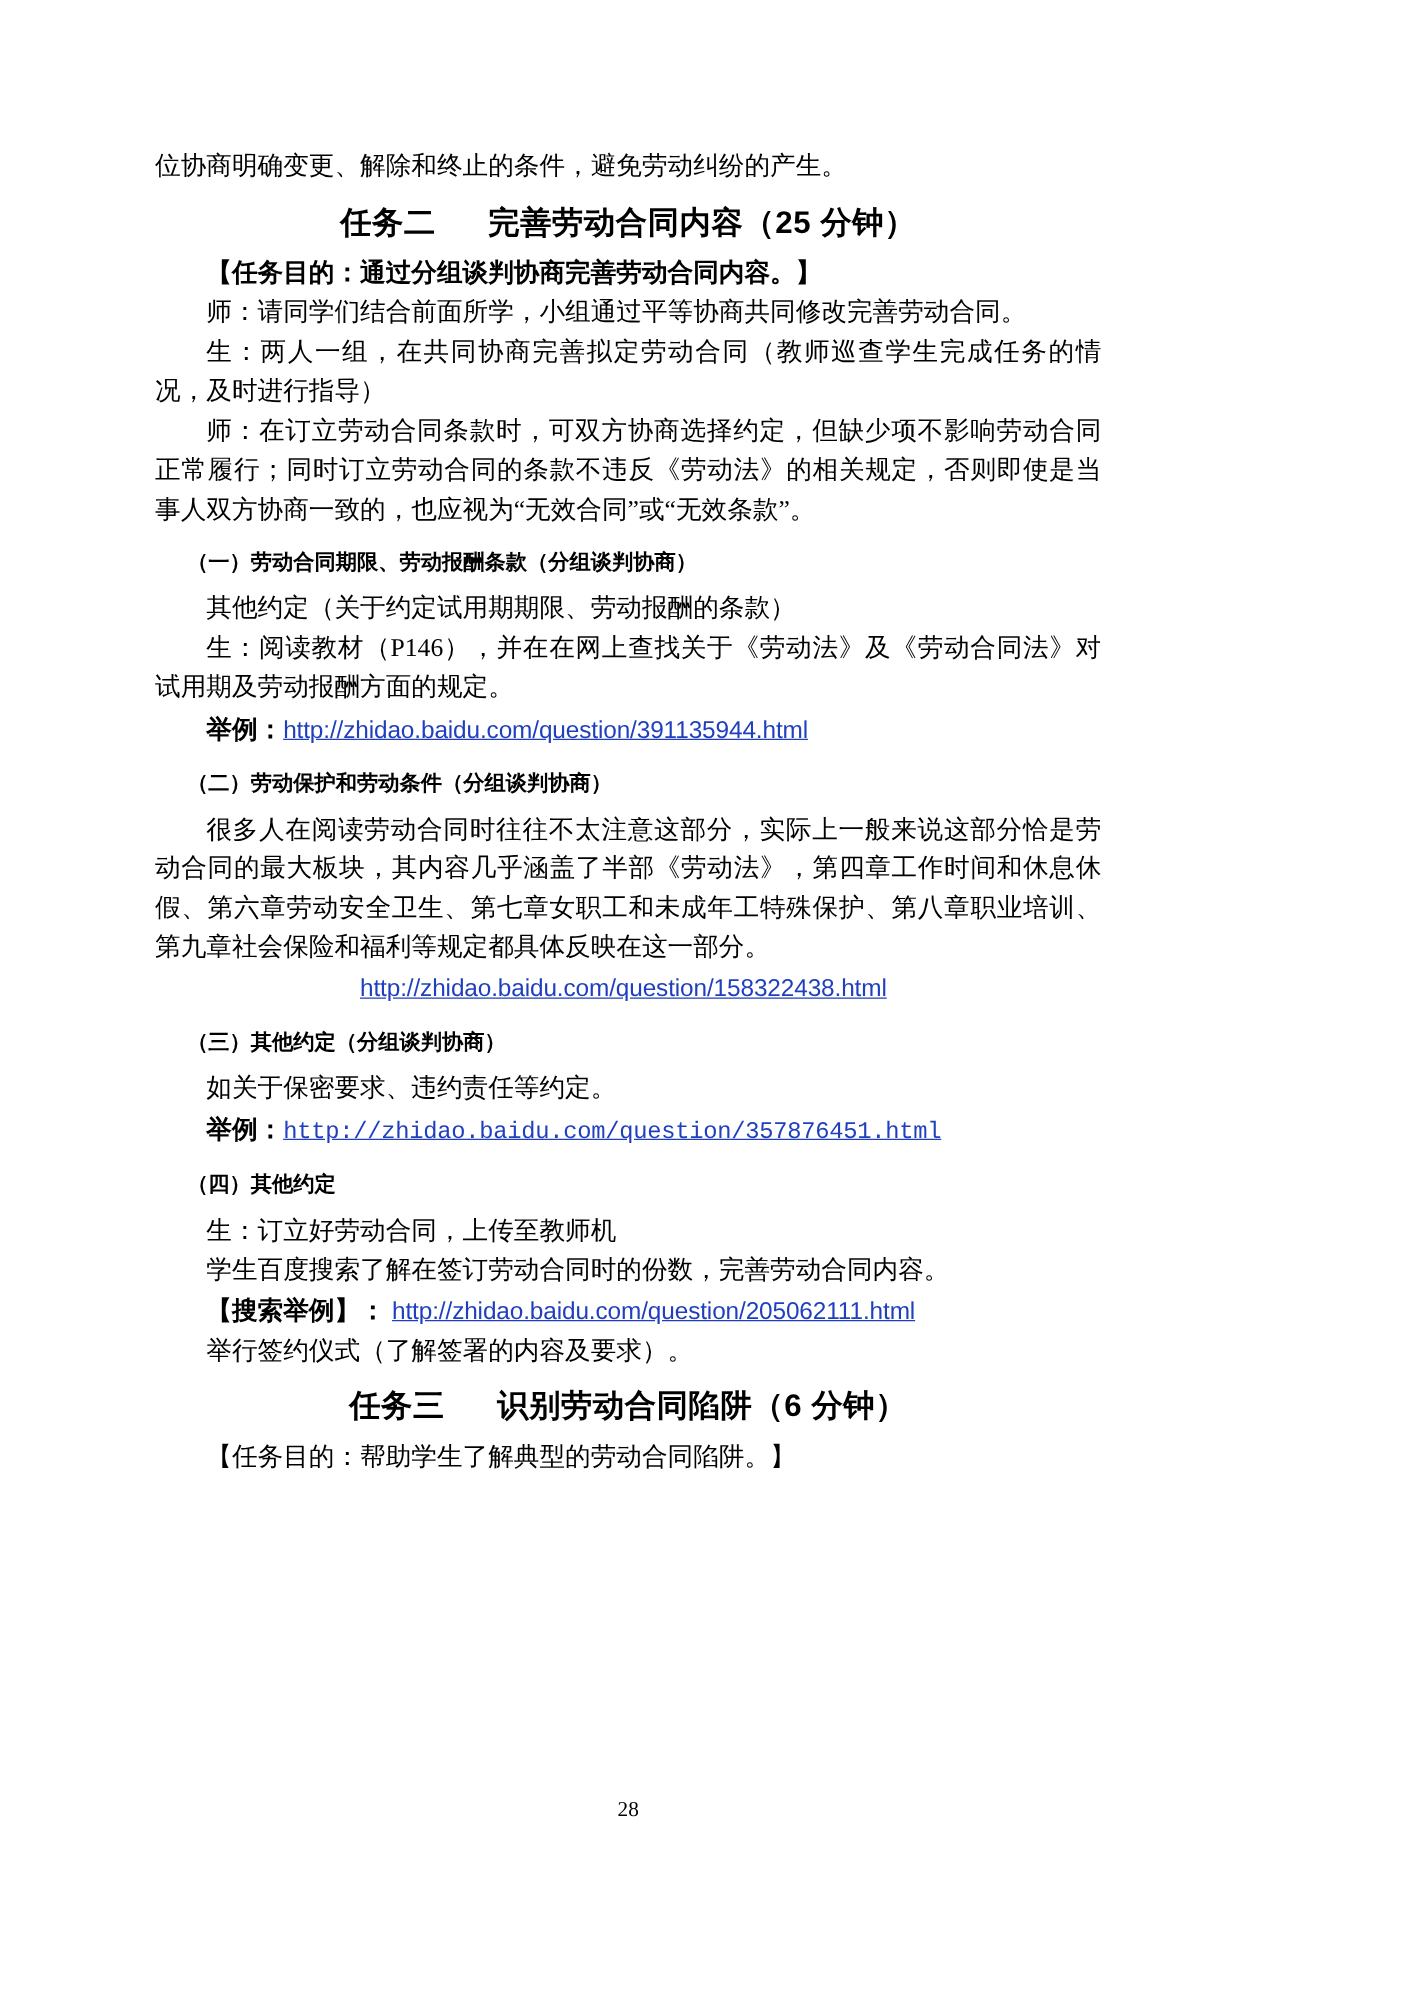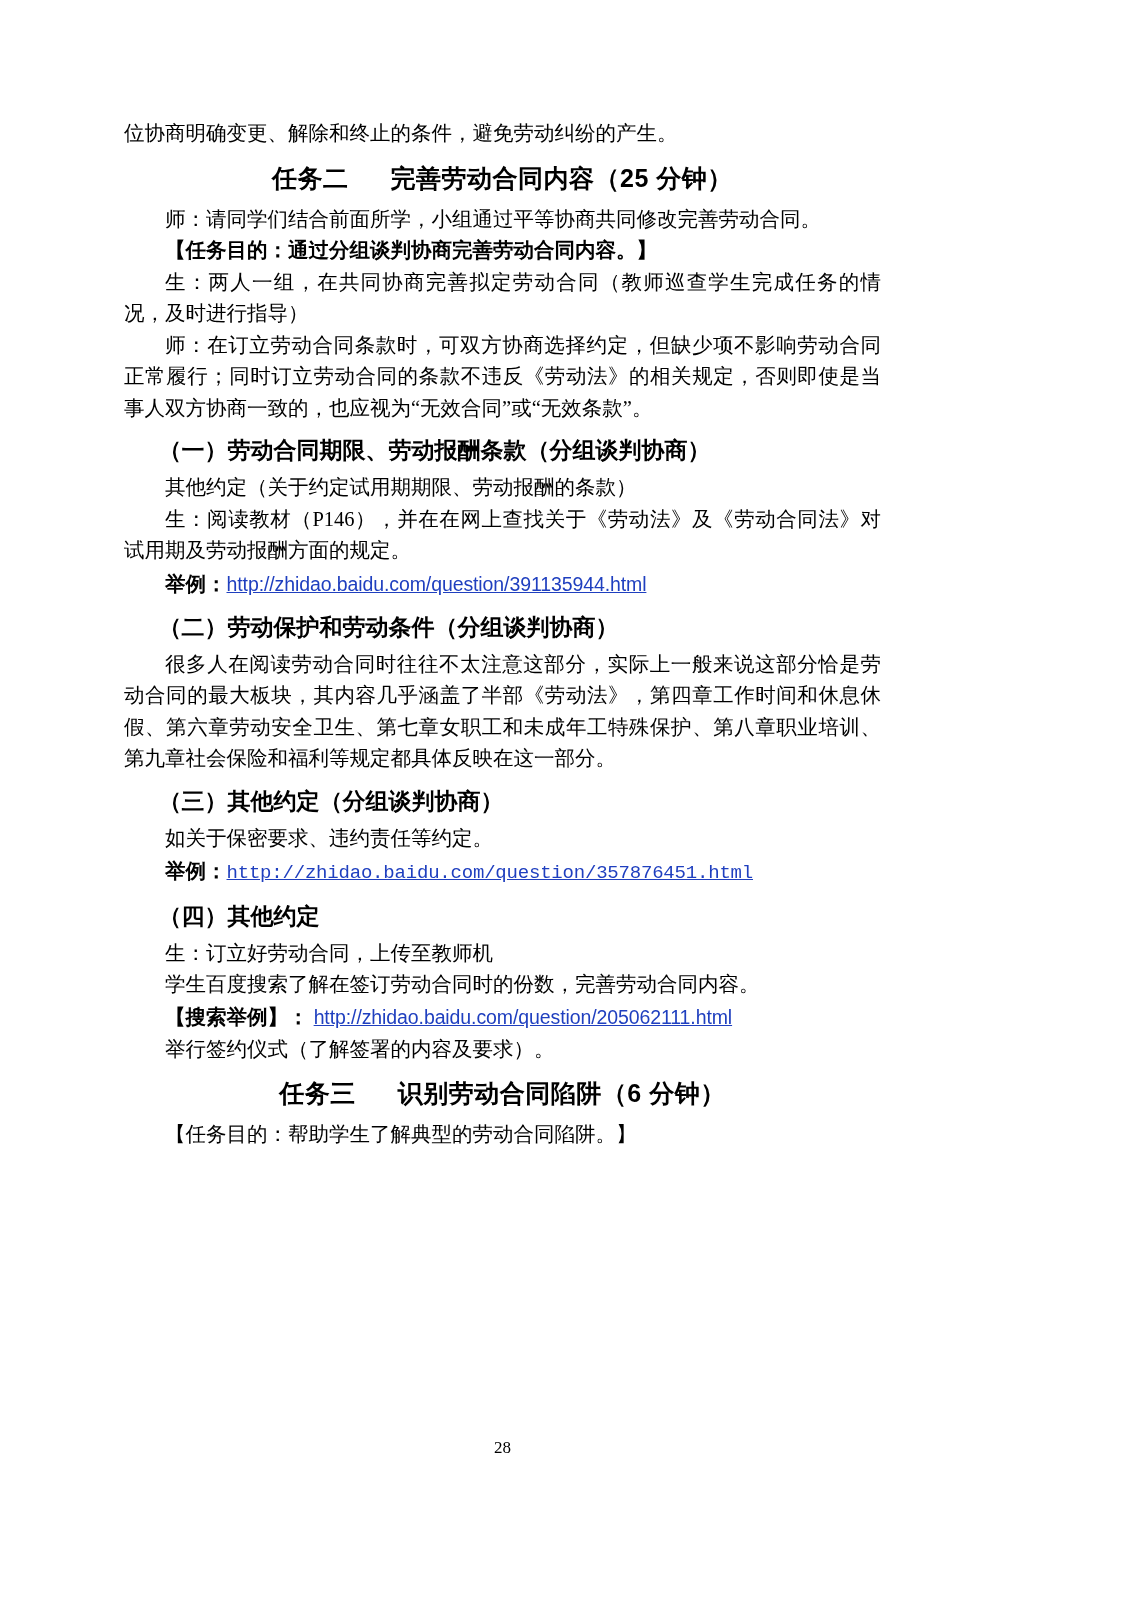--- a/index.html
+++ b/index.html
@@ -50,21 +50,21 @@
   }
   .task-heading .gap {
     display: inline-block;
     width: 42px;
   }
   .bold-bracket {
     font-weight: bold;
   }
   .sub-heading {
     font-weight: bold;
-    font-size: 23px;
+    font-size: 17px;
     line-height: 38px;
     text-indent: 1.5em;
     font-family: "Liberation Sans", "DejaVu Sans", sans-serif;
     margin: 7px 0 3px 0;
   }
   .example-line {
     text-indent: 2em;
     line-height: 33px;
   }
   .label-b {
@@ -109,34 +109,37 @@
 
 <div class="page">
   <div class="doc-body">
 
     <p class="noindent">位协商明确变更、解除和终止的条件，避免劳动纠纷的产生。</p>
 
     <h2 class="task-heading">
       <span>任务二</span><span class="gap"></span><span>完善劳动合同内容（25 分钟）</span>
     </h2>
 
+    <p class="para bold-bracket">【任务目的：通过分组谈判协商完善劳动合同内容。】</p>
     <p class="para">师：请同学们结合前面所学，小组通过平等协商共同修改完善劳动合同。</p>
-    <p class="para bold-bracket">【任务目的：通过分组谈判协商完善劳动合同内容。】</p>
     <p class="para">生：两人一组，在共同协商完善拟定劳动合同（教师巡查学生完成任务的情况，及时进行指导）</p>
     <p class="para">师：在订立劳动合同条款时，可双方协商选择约定，但缺少项不影响劳动合同正常履行；同时订立劳动合同的条款不违反《劳动法》的相关规定，否则即使是当事人双方协商一致的，也应视为“无效合同”或“无效条款”。</p>
 
     <h3 class="sub-heading">（一）劳动合同期限、劳动报酬条款（分组谈判协商）</h3>
     <p class="para">其他约定（关于约定试用期期限、劳动报酬的条款）</p>
     <p class="para">生：阅读教材（P146），并在在网上查找关于《劳动法》及《劳动合同法》对试用期及劳动报酬方面的规定。</p>
     <p class="example-line">
       <span class="label-b">举例：</span><span class="link-sans">http://zhidao.baidu.com/question/391135944.html</span>
     </p>
 
     <h3 class="sub-heading">（二）劳动保护和劳动条件（分组谈判协商）</h3>
     <p class="para">很多人在阅读劳动合同时往往不太注意这部分，实际上一般来说这部分恰是劳动合同的最大板块，其内容几乎涵盖了半部《劳动法》，第四章工作时间和休息休假、第六章劳动安全卫生、第七章女职工和未成年工特殊保护、第八章职业培训、第九章社会保险和福利等规定都具体反映在这一部分。</p>
+    <p class="example-line link-indent2">
+      <span class="link-sans">http://zhidao.baidu.com/question/158322438.html</span>
+    </p>
 
     <h3 class="sub-heading">（三）其他约定（分组谈判协商）</h3>
     <p class="para tight">如关于保密要求、违约责任等约定。</p>
     <p class="example-line">
       <span class="label-b">举例：</span><span class="link-mono">http://zhidao.baidu.com/question/357876451.html</span>
     </p>
 
     <h3 class="sub-heading">（四）其他约定</h3>
     <p class="para tight">生：订立好劳动合同，上传至教师机</p>
     <p class="para tight">学生百度搜索了解在签订劳动合同时的份数，完善劳动合同内容。</p>

